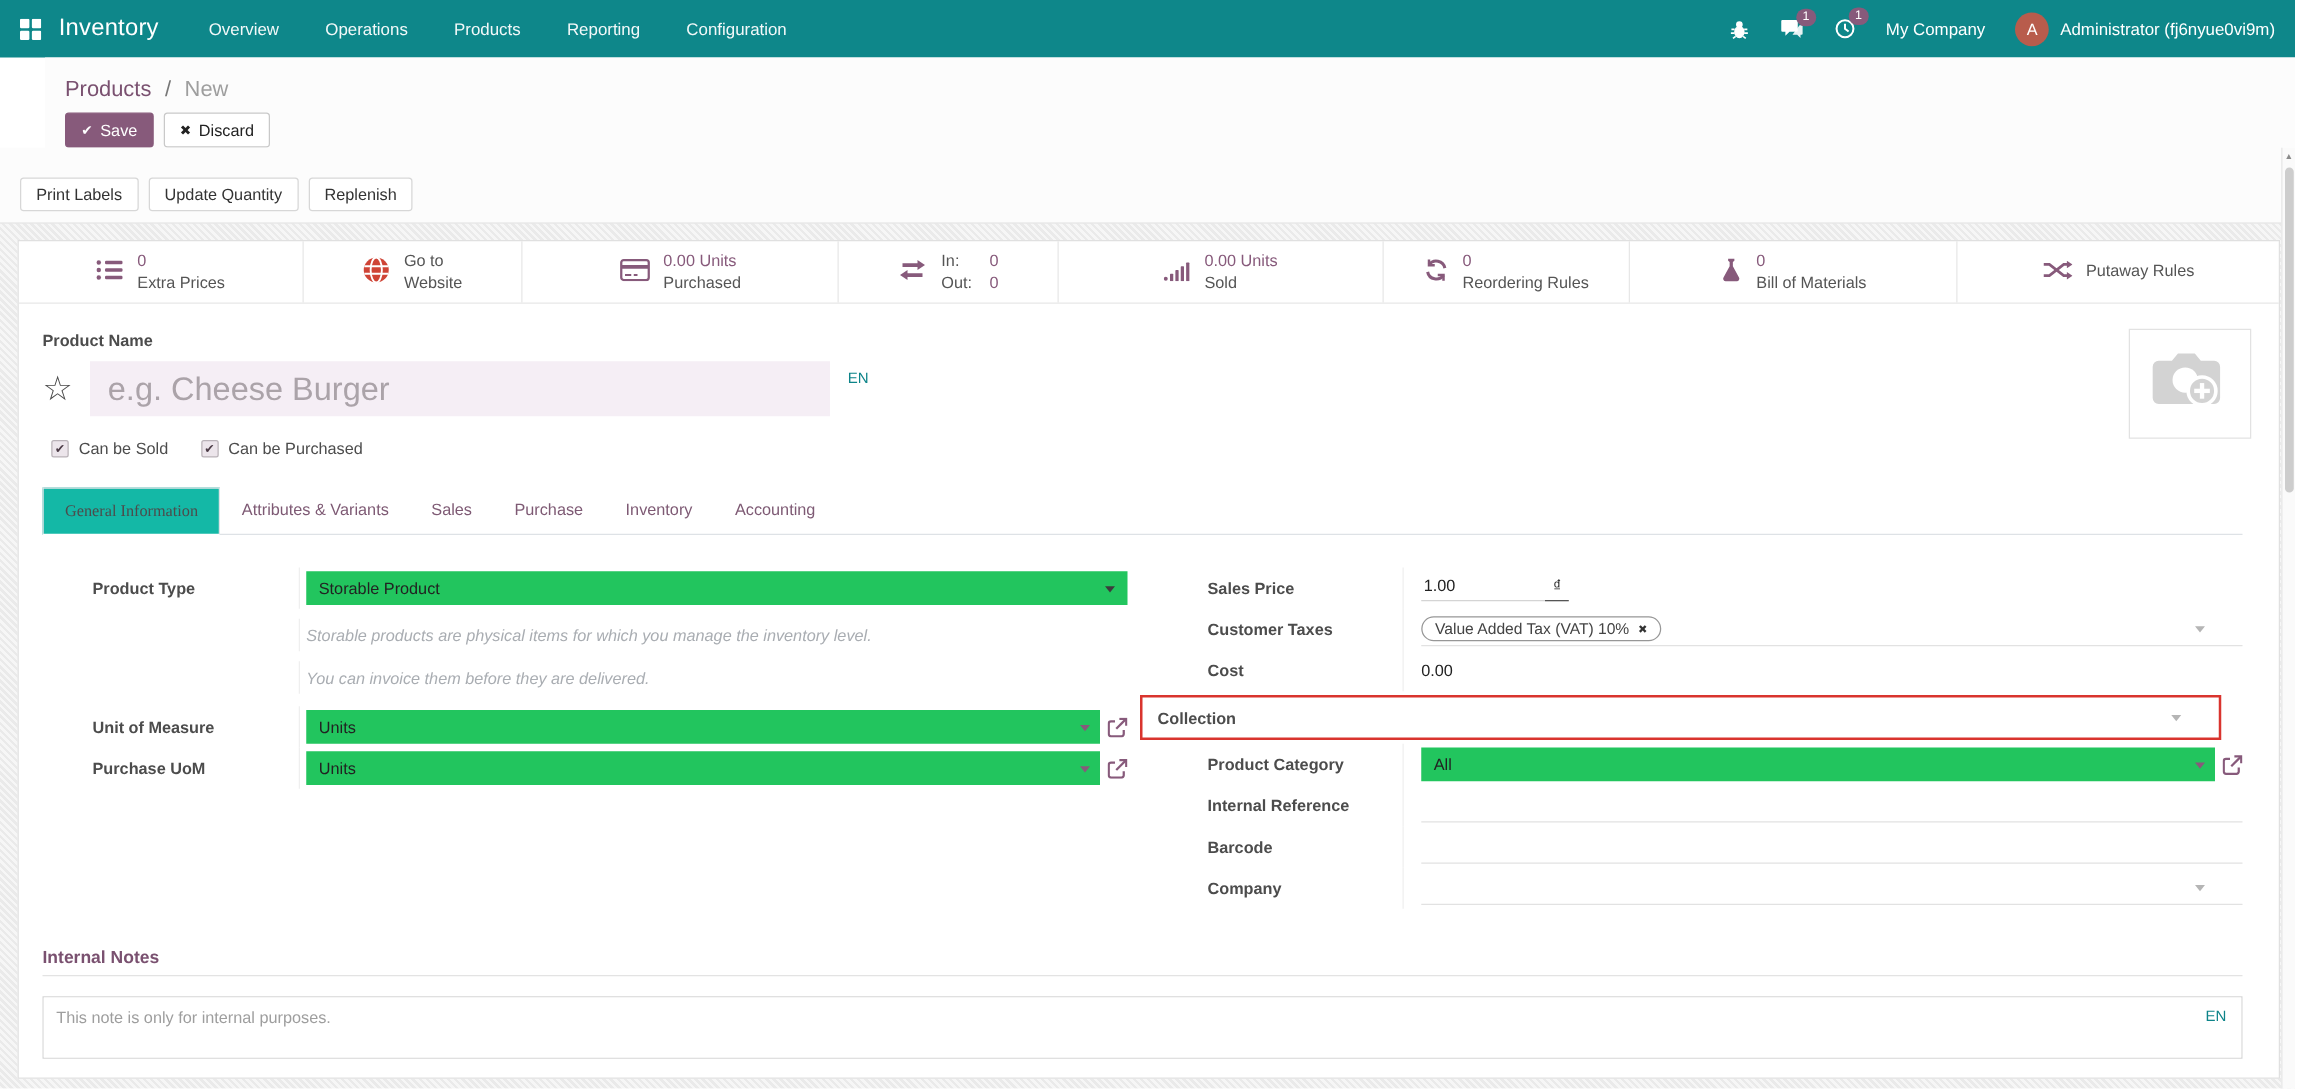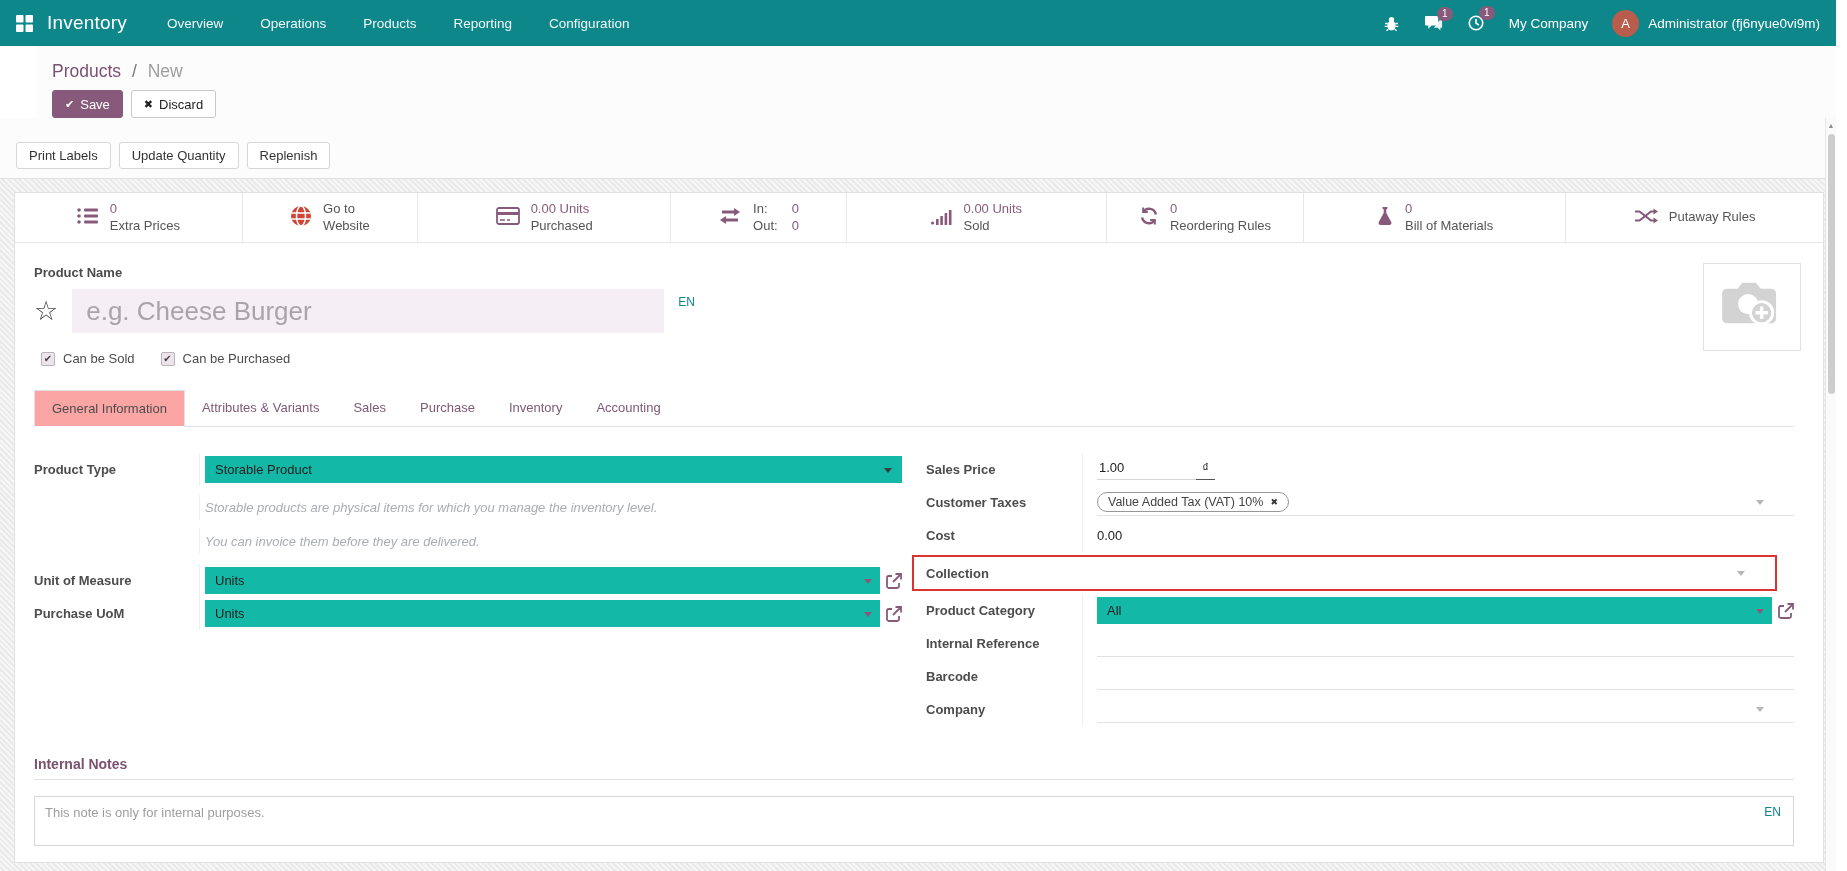--- a/index.html
+++ b/index.html
@@ -63,34 +63,34 @@
   .name-input::placeholder { color:#aba3a9; }
   .lang-tag { color:#0d8489; font-size:12px; margin-top:6px; cursor:pointer; }
 
   .cb-row { display:flex; gap:26px; margin:18px 0 0 7px; font-size:13px; color:#4c4c4c; align-items:center; }
   .cb-item { display:flex; align-items:center; cursor:pointer; }
   .cb { width:14px; height:14px; border:1px solid #b9b2b8; background:#ece5eb; border-radius:2px; display:inline-flex; align-items:center; justify-content:center; font-size:10px; color:#4a3a45; margin-right:8px; }
 
   
   .tabs { display:flex; margin-top:24px; border-bottom:1px solid #dee2e6; }
   .tab { padding:10px 17px; font-size:13px; color:#7e5a74; cursor:pointer; }
-  .tab.active { background:#fca5a5; border:1px solid #dee2e6; border-bottom:1px solid #fff; margin-bottom:-1px; color:#4c4c4c; }
+  .tab.active { background:#14b8a6; border:1px solid #dee2e6; border-bottom:1px solid #fff; margin-bottom:-1px; color:#4c4c4c;font-family:Liberation Serif, serif; }
 
   
   .group-area { display:flex; gap:24px; margin-top:26px; }
   .gcol { flex:1; min-width:0; }
-  .frow { display:flex; align-items:center; min-height:33px; }
+  .frow { display:flex; align-items:center; min-height:33px;margin-left:40px; }
   .flabel { flex:none; font-size:13px; font-weight:600; color:#4c4c4c; }
   .col-left .flabel { width:165px; }
   .col-right .flabel { width:156px; }
   .fval { flex:1; display:flex; align-items:center; position:relative; align-self:stretch; border-left:1px solid #efefef; }
   .col-left .fval { padding-left:5px; }
   .col-right .fval { padding-left:14px; }
 
-  .osel { flex:1; height:27px; background:#14b8a6; display:flex; align-items:center; padding:0 26px 0 10px; font-size:13px; color:#222; position:relative; cursor:pointer; }
+  .osel { flex:1; height:27px; background:#22c55e; display:flex; align-items:center; padding:0 26px 0 10px; font-size:13px; color:#222; position:relative; cursor:pointer; }
   .caret-dark, .caret-gray, .caret-purple { width:0; height:0; border-left:4px solid transparent; border-right:4px solid transparent; position:absolute; top:50%; margin-top:-2px; }
   .caret-dark { border-top:5px solid #3c3c3c; right:10px; }
   .caret-purple { border-top:5px solid #875A7B; right:8px; }
   .caret-gray { border-top:5px solid #b5b5b5; right:30px; }
   .ext-ico { flex:none; margin-left:6px; display:flex; cursor:pointer; }
 
   .frow.help { align-items:flex-start; min-height:34px; padding-top:8px; }
   .help-text { font-size:13px; font-style:italic; color:#a9adb2; }
 
   .money { width:118px; display:flex; justify-content:space-between; align-items:flex-end; border-bottom:1px solid #d4d4d4; }

